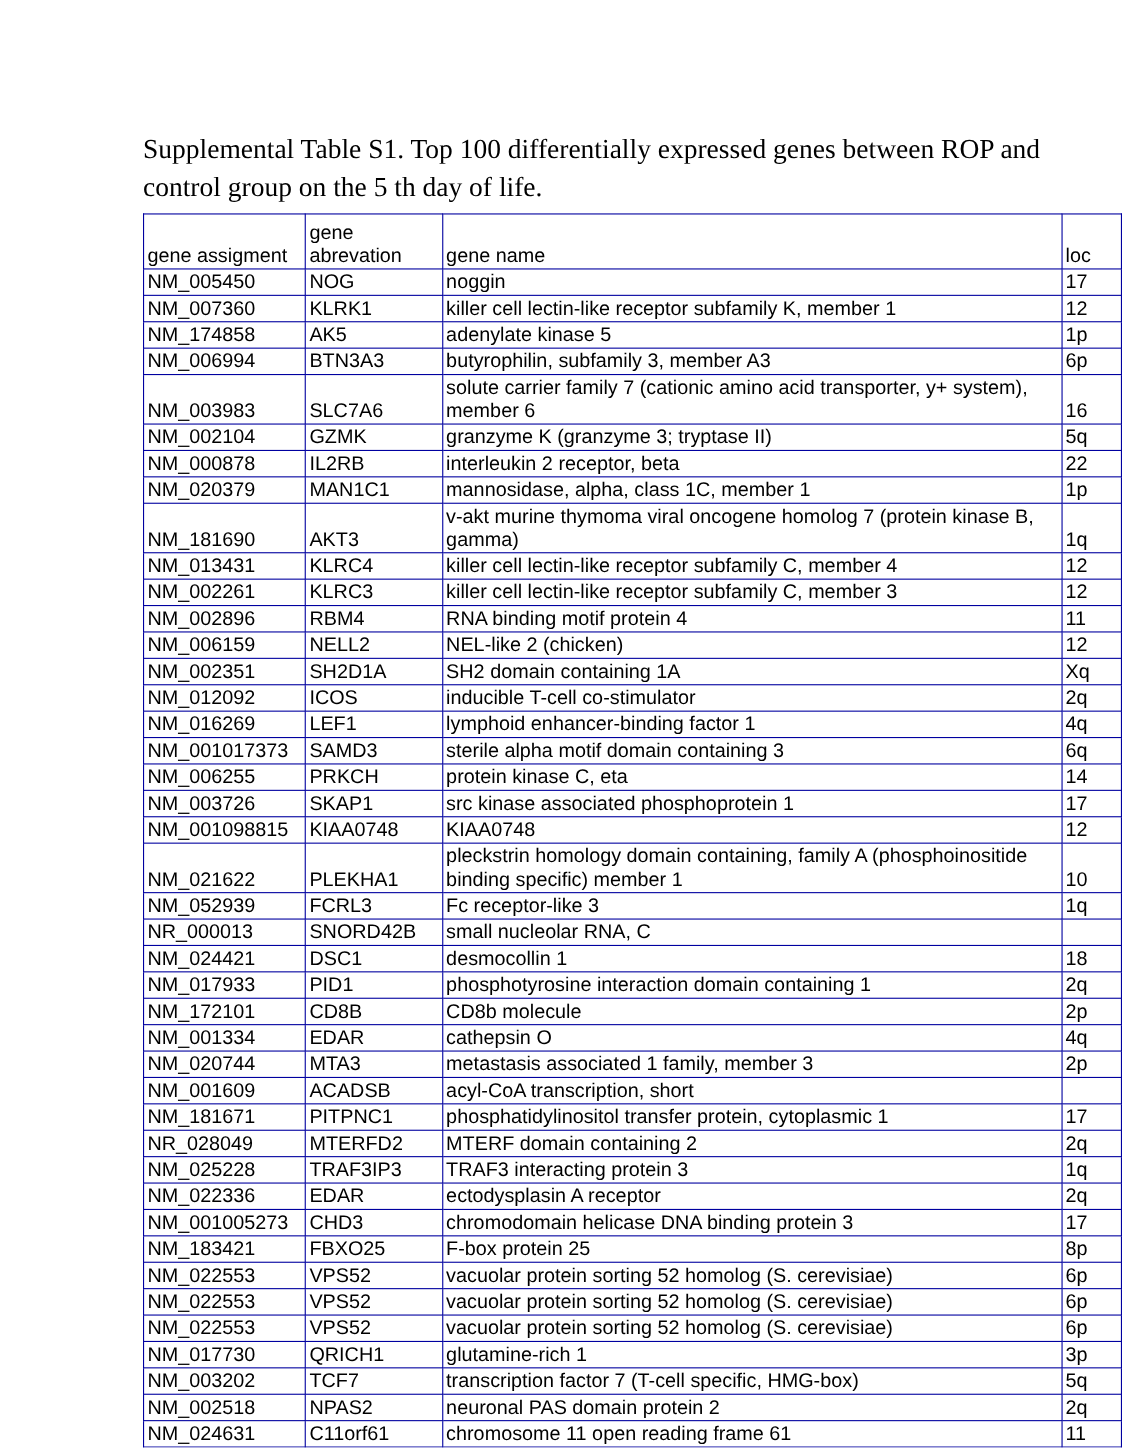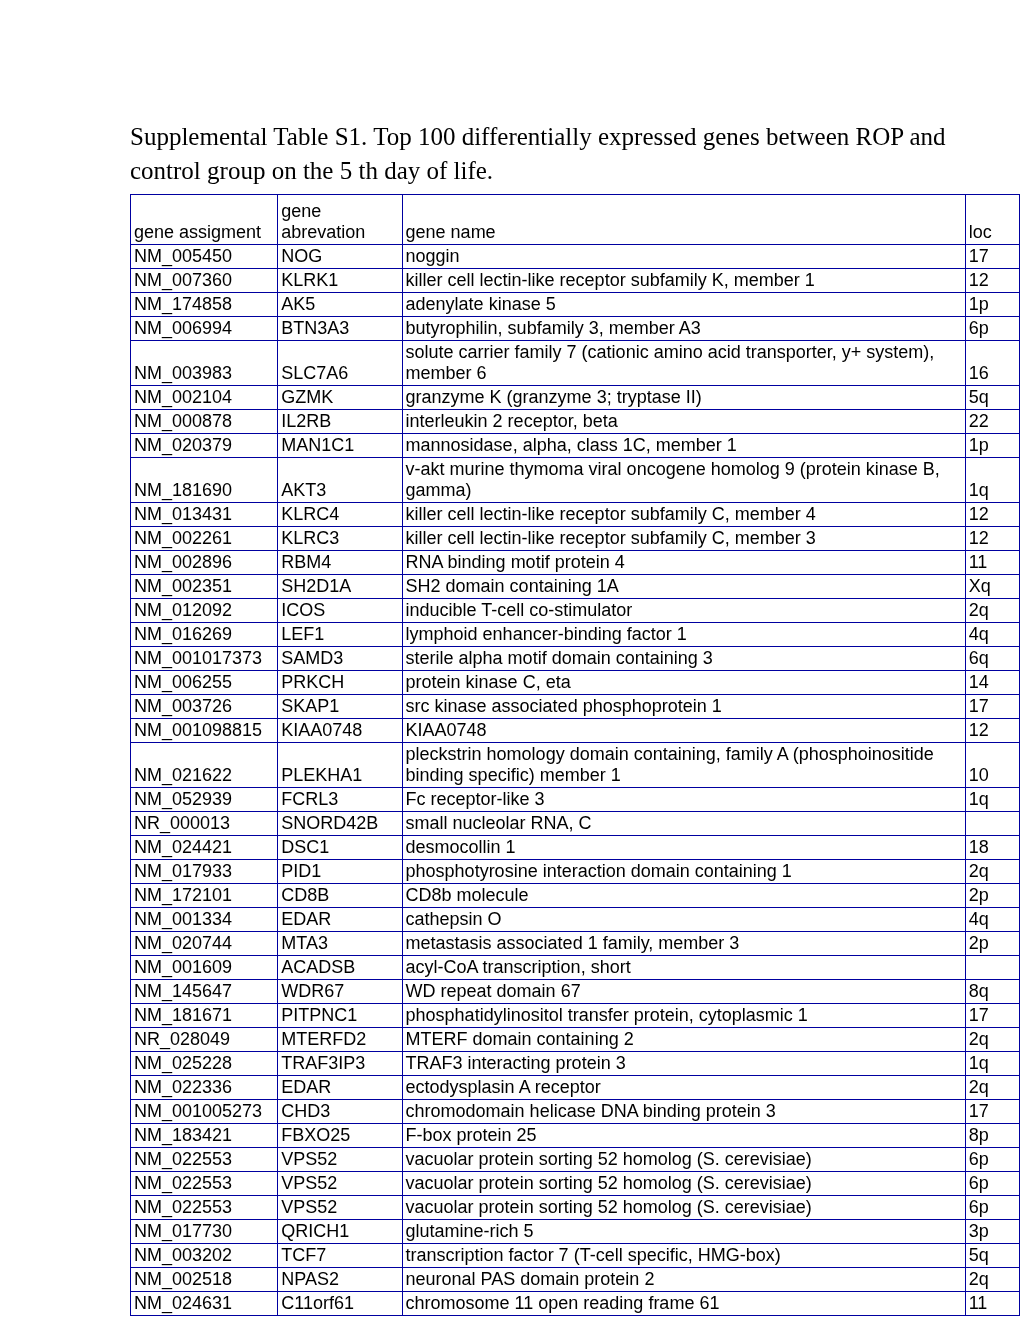--- a/index.html
+++ b/index.html
@@ -109,21 +109,21 @@
       </tr>
       <tr>
         <td>NM_020379</td>
         <td>MAN1C1</td>
         <td>mannosidase, alpha, class 1C, member 1</td>
         <td>1p</td>
       </tr>
       <tr>
         <td>NM_181690</td>
         <td>AKT3</td>
-        <td>v-akt murine thymoma viral oncogene homolog 9 (protein kinase B, gamma)</td>
+        <td>v-akt murine thymoma viral oncogene homolog 7 (protein kinase B, gamma)</td>
         <td>1q</td>
       </tr>
       <tr>
         <td>NM_013431</td>
         <td>KLRC4</td>
         <td>killer cell lectin-like receptor subfamily C, member 4</td>
         <td>12</td>
       </tr>
       <tr>
         <td>NM_002261</td>
@@ -131,20 +131,26 @@
         <td>killer cell lectin-like receptor subfamily C, member 3</td>
         <td>12</td>
       </tr>
       <tr>
         <td>NM_002896</td>
         <td>RBM4</td>
         <td>RNA binding motif protein 4</td>
         <td>11</td>
       </tr>
       <tr>
+        <td>NM_006159</td>
+        <td>NELL2</td>
+        <td>NEL-like 2 (chicken)</td>
+        <td>12</td>
+      </tr>
+      <tr>
         <td>NM_002351</td>
         <td>SH2D1A</td>
         <td>SH2 domain containing 1A</td>
         <td>Xq</td>
       </tr>
       <tr>
         <td>NM_012092</td>
         <td>ICOS</td>
         <td>inducible T-cell co-stimulator</td>
         <td>2q</td>
@@ -227,26 +233,20 @@
         <td>metastasis associated 1 family, member 3</td>
         <td>2p</td>
       </tr>
       <tr>
         <td>NM_001609</td>
         <td>ACADSB</td>
         <td>acyl-CoA transcription, short</td>
         <td></td>
       </tr>
       <tr>
-        <td>NM_145647</td>
-        <td>WDR67</td>
-        <td>WD repeat domain 67</td>
-        <td>8q</td>
-      </tr>
-      <tr>
         <td>NM_181671</td>
         <td>PITPNC1</td>
         <td>phosphatidylinositol transfer protein, cytoplasmic 1</td>
         <td>17</td>
       </tr>
       <tr>
         <td>NR_028049</td>
         <td>MTERFD2</td>
         <td>MTERF domain containing 2</td>
         <td>2q</td>
@@ -289,21 +289,21 @@
       </tr>
       <tr>
         <td>NM_022553</td>
         <td>VPS52</td>
         <td>vacuolar protein sorting 52 homolog (S. cerevisiae)</td>
         <td>6p</td>
       </tr>
       <tr>
         <td>NM_017730</td>
         <td>QRICH1</td>
-        <td>glutamine-rich 5</td>
+        <td>glutamine-rich 1</td>
         <td>3p</td>
       </tr>
       <tr>
         <td>NM_003202</td>
         <td>TCF7</td>
         <td>transcription factor 7 (T-cell specific, HMG-box)</td>
         <td>5q</td>
       </tr>
       <tr>
         <td>NM_002518</td>

